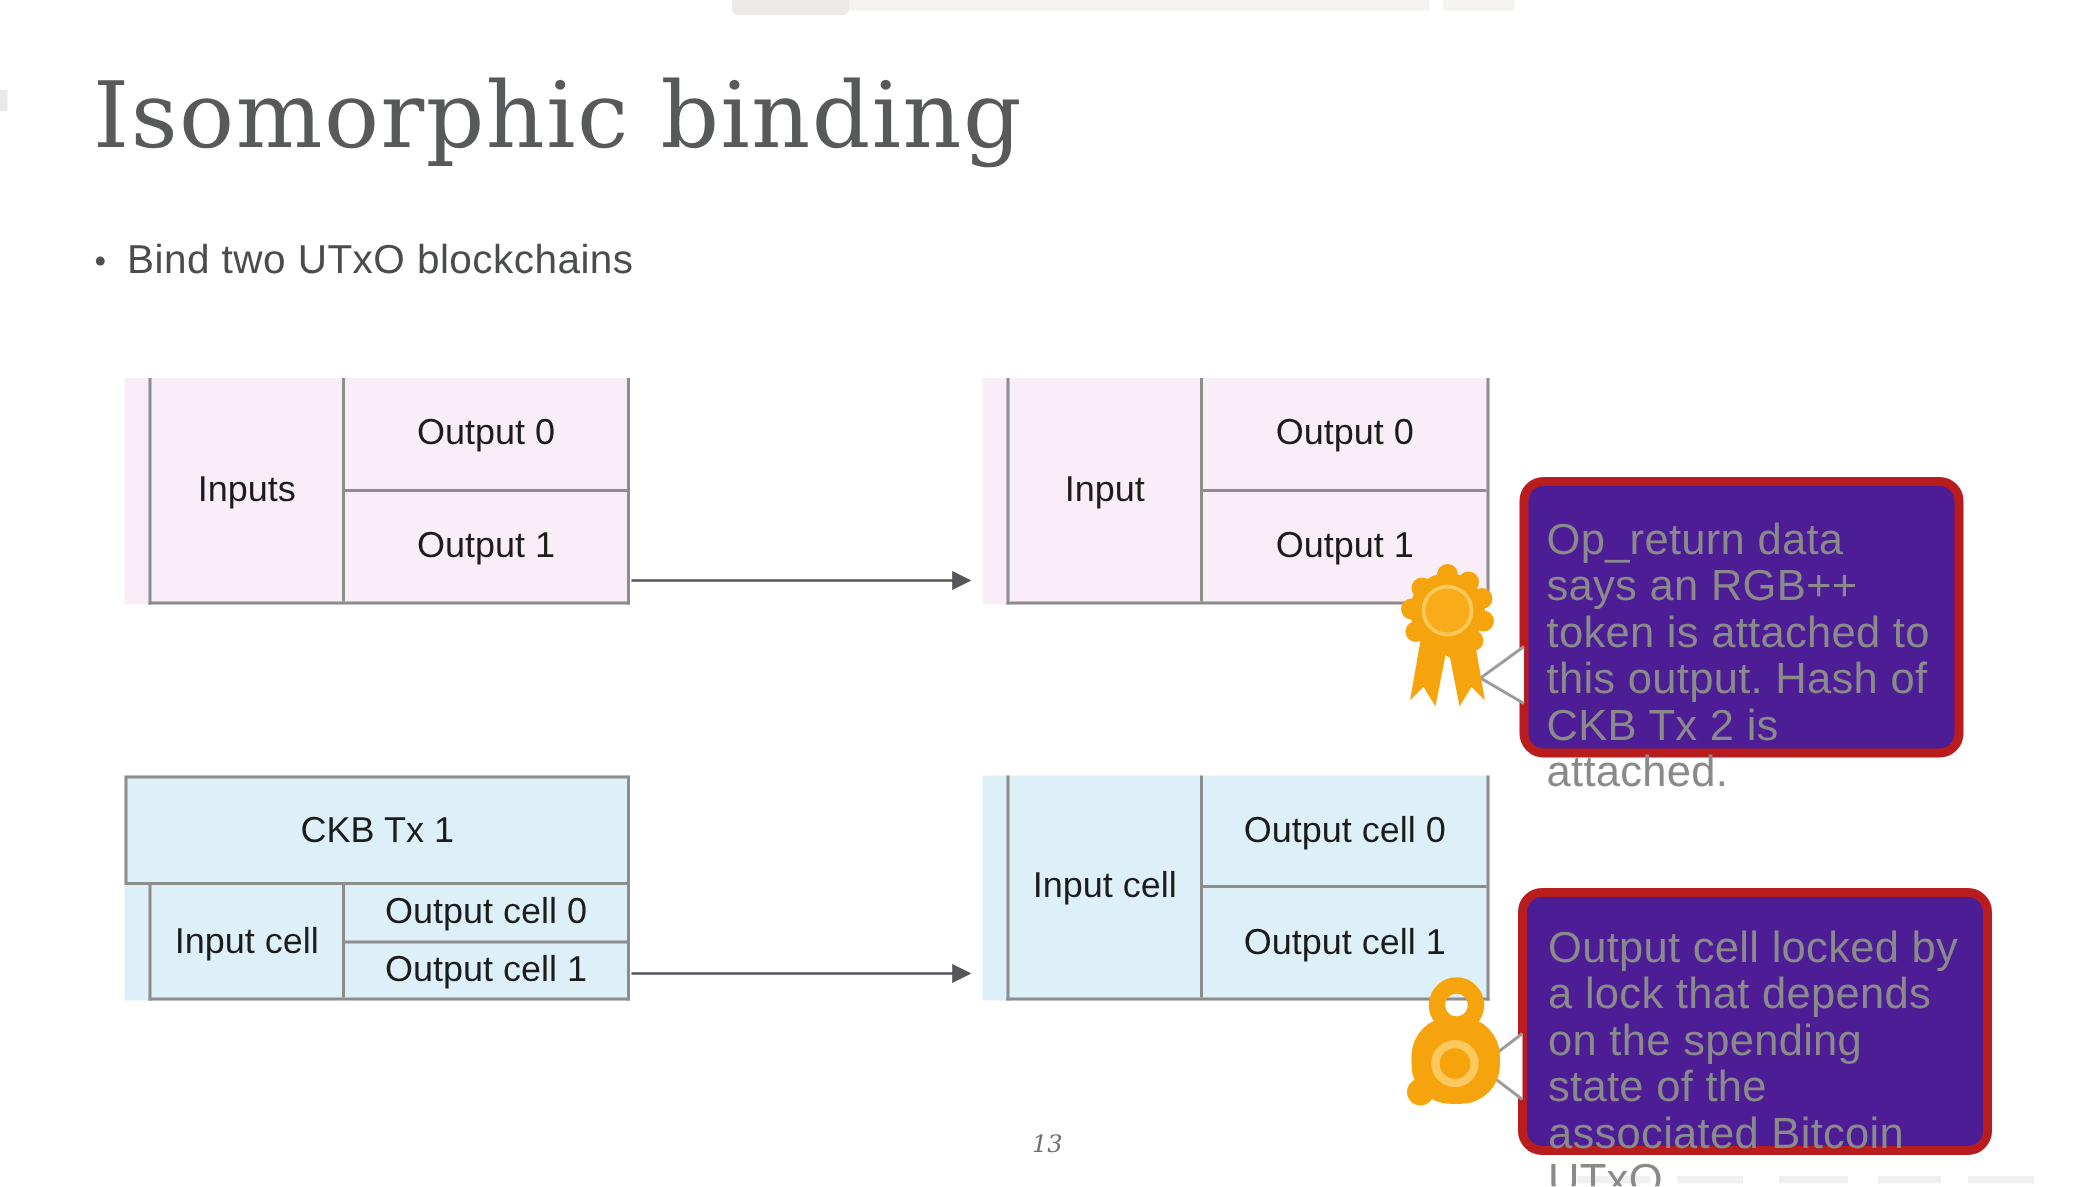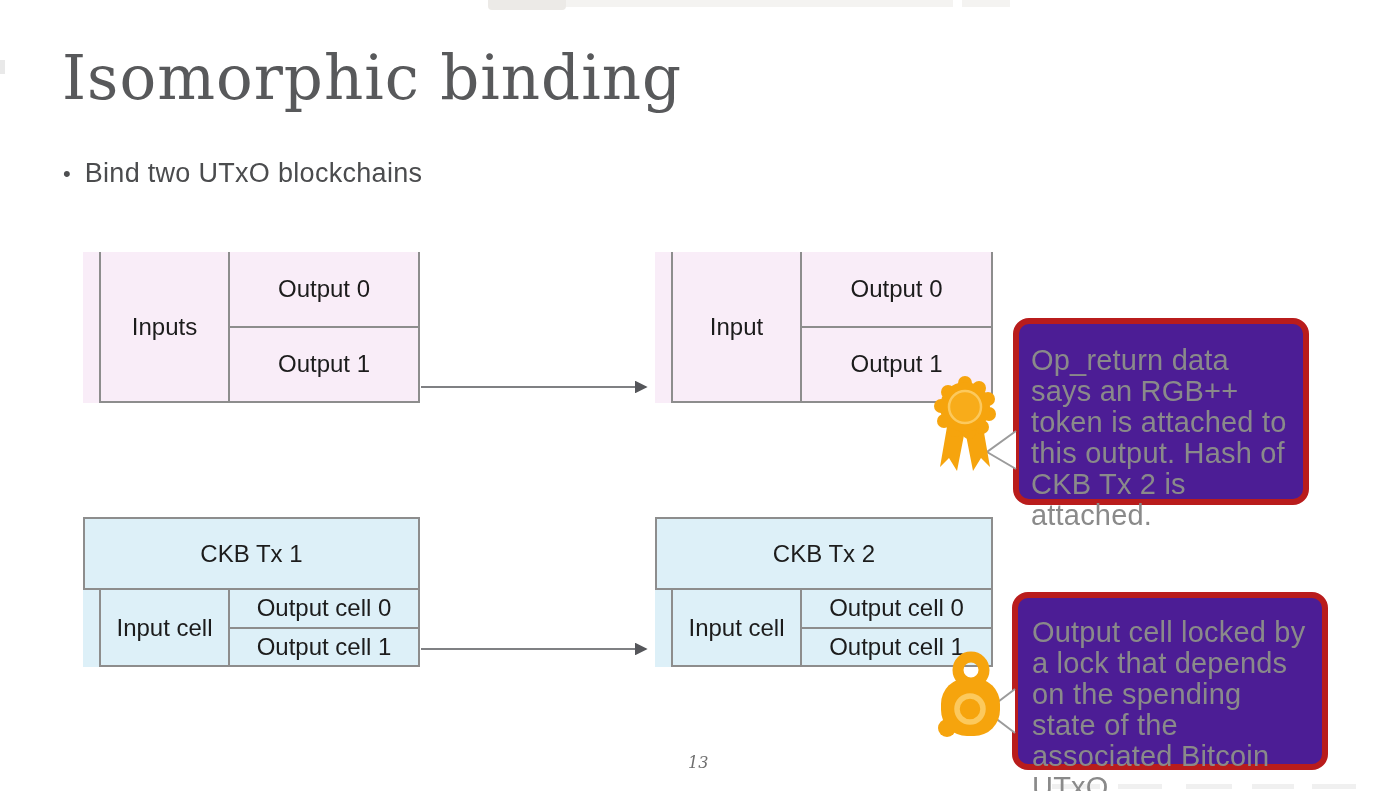--- a/index.html
+++ b/index.html
@@ -114,21 +114,20 @@
     <div class="body">
       <div class="input-cell">Input cell</div>
       <div class="outputs">
         <div class="out">Output cell 0</div>
         <div class="out">Output cell 1</div>
       </div>
     </div>
   </div>
 
   <div id="ckb-2" class="txbox ckb">
-    <div class="hdr">CKB Tx 2</div>
     <div class="body">
       <div class="input-cell">Input cell</div>
       <div class="outputs">
         <div class="out">Output cell 0</div>
         <div class="out">Output cell 1</div>
       </div>
     </div>
   </div>
 
   <div id="callout-1" class="callout">

